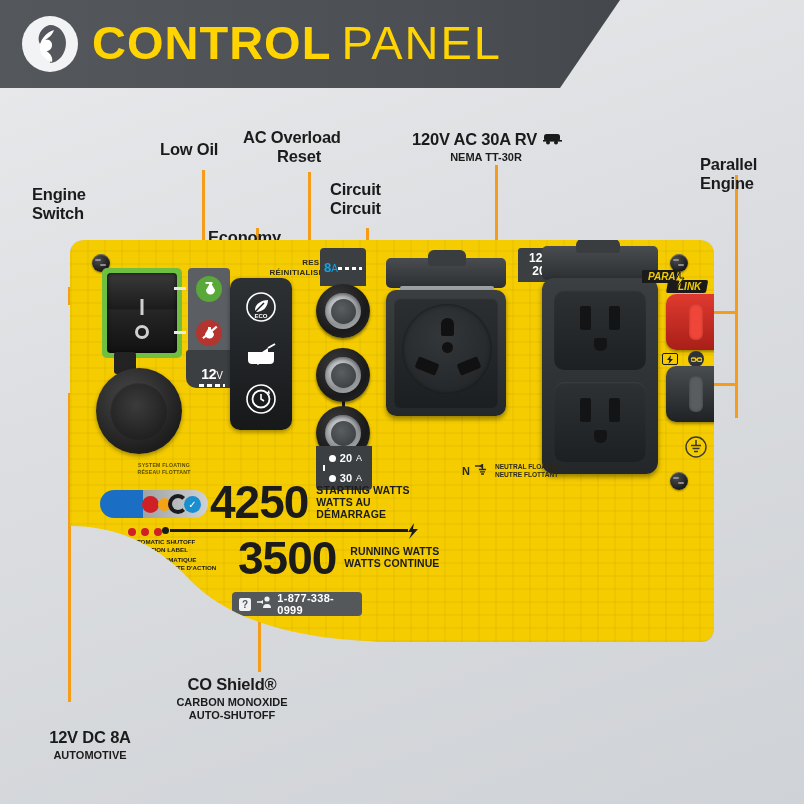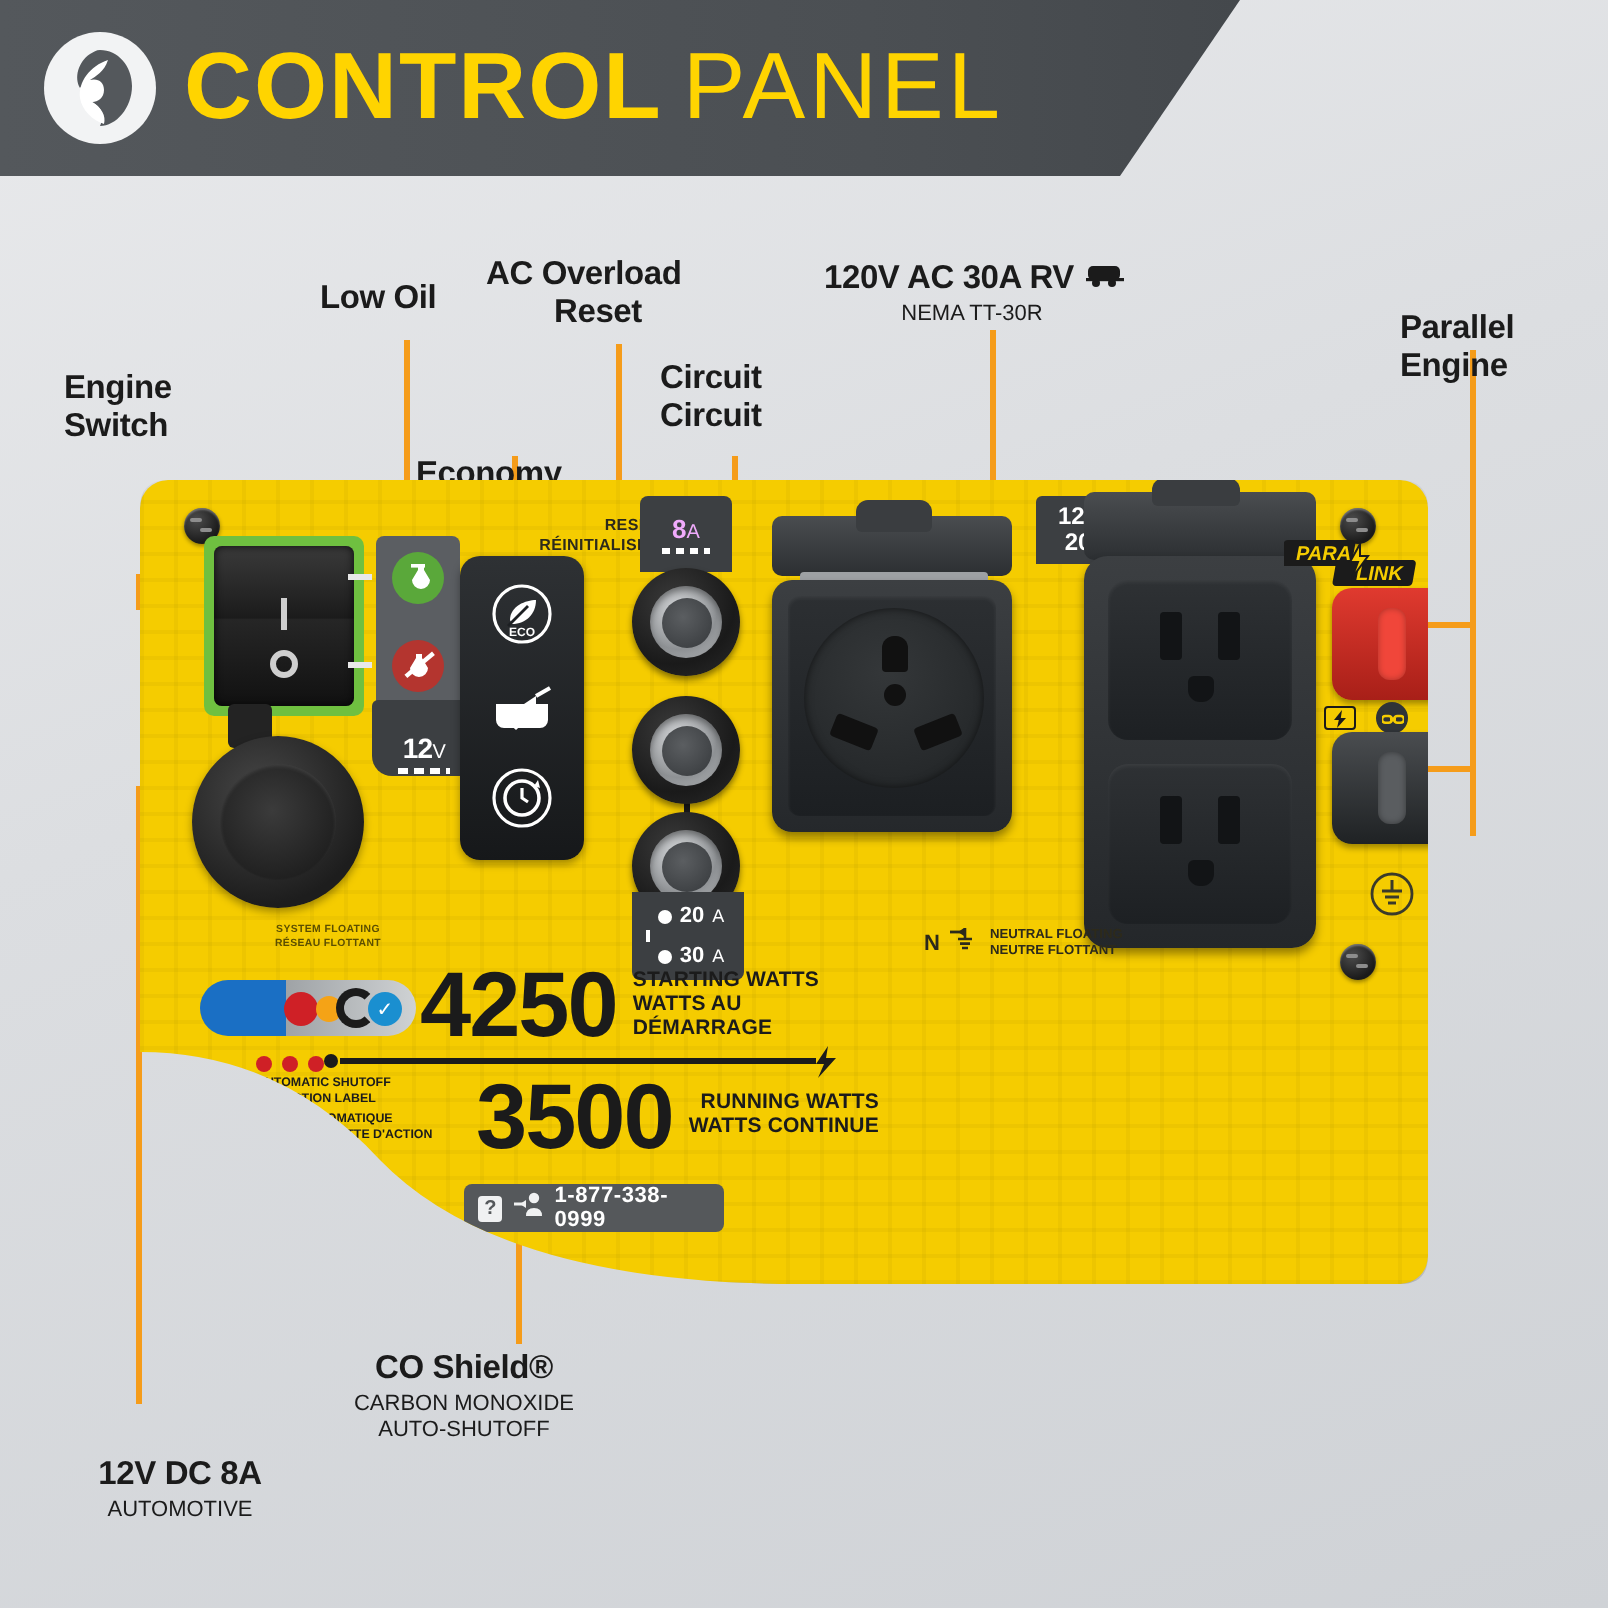--- a/index.html
+++ b/index.html
@@ -155,22 +155,22 @@
     position:absolute; width:25px; height:25px; border-radius:50%;
     background: radial-gradient(circle at 42% 38%, #5b5e61, #35383b);
     z-index:2;
   }
   #brk1 { left:246px; top:44px; }
   #brk2 { left:246px; top:108px; }
   #brk3 { left:246px; top:166px; }
   #brk-link { position:absolute; left:272px; top:150px; width:3px; height:24px; background:#1b1b1b; }
   #brk-label-top {
     position:absolute; left:250px; top:8px; width:46px; height:38px;
-    background:#3c3f42; border-radius:4px 4px 0 0; color:#f0abfc;
-    display:flex; flex-direction:column; align-items:center; justify-content:center;text-align:right;
+    background:#3c3f42; border-radius:4px 4px 0 0; color:#0ea5e9;
+    display:flex; flex-direction:row; align-items:center; justify-content:center;text-align:right;
   }
   #brk-label-top .t { font-size:13px; font-weight:800; }
   #brk-label-top .t small { font-weight:400; font-size:10px; }
   #brk-label-top .dashes { margin-top:2px; width:24px; height:3px;
      background: repeating-linear-gradient(90deg,#fff 0 4px, transparent 4px 7px); }
   #brk-label-bot {
     position:absolute; left:246px; top:206px; width:56px; height:44px;
     background:#3c3f42; border-radius:0 0 4px 4px; color:#fff;
     display:flex; flex-direction:column; align-items:center; justify-content:center;
     padding-left:3px;
@@ -337,21 +337,21 @@
     background:#55585b; border-radius:4px; display:flex; align-items:center;
     gap:5px; padding:0 7px;
   }
   #phone-badge .pnum { color:#fff; font-size:11px; font-weight:800; letter-spacing:.3px; }
   .pq { width:13px; height:13px; background:#f0f1f2; border-radius:2px; color:#55585b;
         font-size:10px; font-weight:800; display:flex; align-items:center; justify-content:center; }
 
   
   .callout { position:absolute; color:#1b1b1b; }
   .callout .title { font-size:16.5px; font-weight:800; line-height:19px; letter-spacing:-.2px; }
-  .callout .sub { font-size:11px; font-weight:400; line-height:13px; margin-top:2px; }
+  .callout .sub { font-size:11px; font-weight:700; line-height:13px; margin-top:2px; }
   .lead { position:absolute; background:#f59c1a; }
   .lead-dot { position:absolute; width:13px; height:13px; border-radius:50%;
               background:#f59c1a; }
 </style>
 </head>
 <body>
 
 <div id="header">
   <div id="header-bg"></div>
   <div id="logo-badge">

